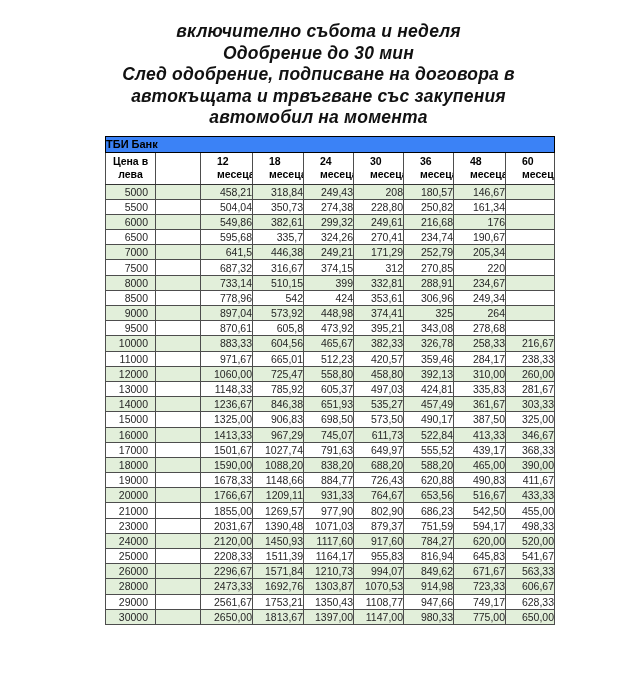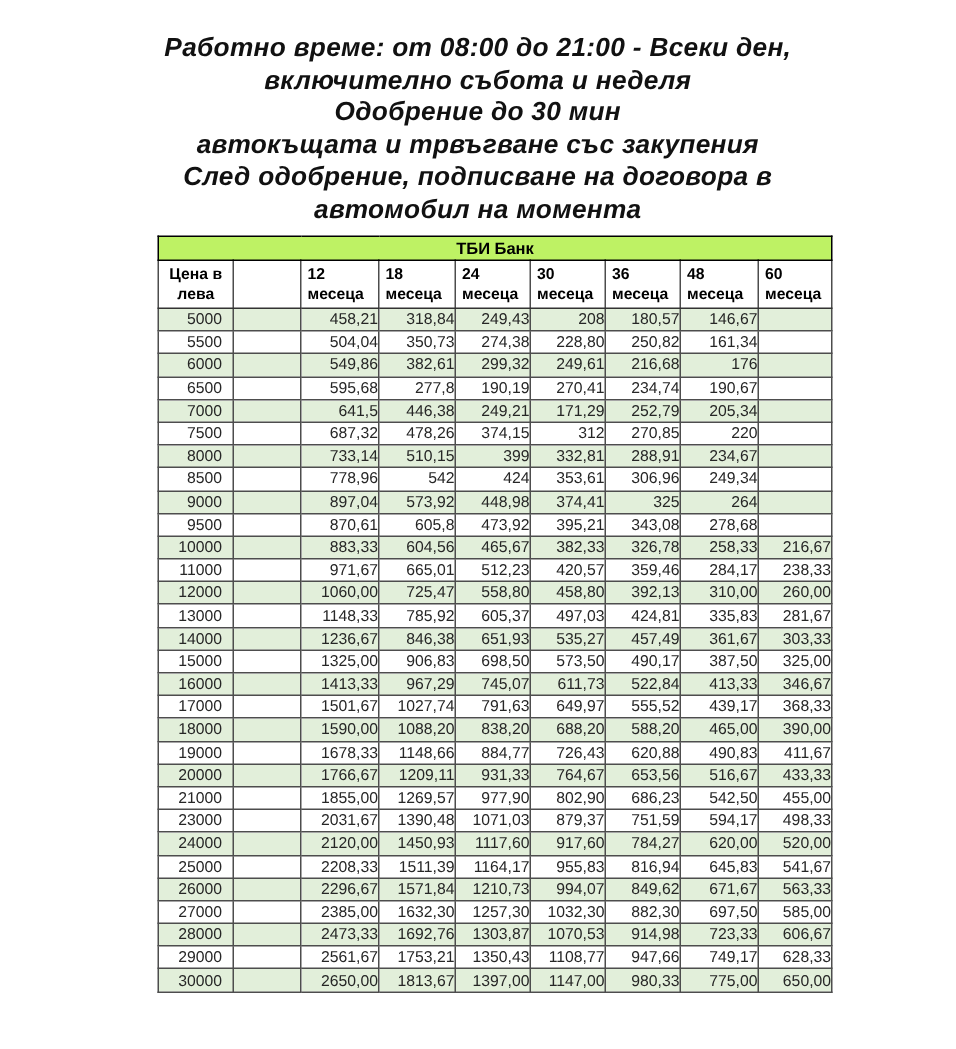--- a/index.html
+++ b/index.html
@@ -35,61 +35,60 @@
     font-size: 10.5px;
     color: #262626;
   }
   table.rates th, table.rates td {
     border: 1px solid #4d4d4d;
     padding: 0;
     overflow: hidden;
     white-space: nowrap;
   }
   tr.banner-row th {
-    background: #bef264;
+    background: #3b82f6;
     color: #000000;
     font-size: 11px;
     font-weight: bold;
-    text-align: center;
+    text-align: left;
     height: 15px;
     border: 1px solid #000000;
   }
   tr.head-row th {
     background: #ffffff;
     color: #000000;
     font-weight: bold;
     font-size: 10.5px;
     line-height: 13px;
     height: 31px;
     vertical-align: middle;
     border-bottom: 1.5px solid #333333;
   }
   tr.head-row th.price-head { }
-  tr.head-row th.month-head { text-align: left; padding-left: 4px; }
+  tr.head-row th.month-head { text-align: left; padding-left: 16px; }
   tbody td {
     height: 14.2px;
     line-height: 14px;
     text-align: right;
     padding-right: 4px;
     background: #ffffff;
   }
   tbody tr.alt td { background: #E2EFDA; }
   tbody td.price { padding-right: 7px; }
 </style>
 </head>
 <body>
 
 <div class="page">
 
   <div class="title-block">
-    <div>Работно време: от 08:00 до 21:00 - Всеки ден,</div>
     <div>включително събота и неделя</div>
     <div>Одобрение до 30 мин</div>
+    <div>След одобрение, подписване на договора в</div>
     <div>автокъщата и трвъгване със закупения</div>
-    <div>След одобрение, подписване на договора в</div>
     <div>автомобил на момента</div>
   </div>
 
   <table class="rates">
     <colgroup>
       <col style="width:50px">
       <col style="width:45px">
       <col style="width:52px">
       <col style="width:51px">
       <col style="width:50px">
@@ -169,43 +168,43 @@
           <td>299,32</td>
           <td>249,61</td>
           <td>216,68</td>
           <td>176</td>
           <td></td>
         </tr>
         <tr>
           <td class="price">6500</td>
           <td></td>
           <td>595,68</td>
-          <td>277,8</td>
-          <td>190,19</td>
+          <td>335,7</td>
+          <td>324,26</td>
           <td>270,41</td>
           <td>234,74</td>
           <td>190,67</td>
           <td></td>
         </tr>
         <tr class="alt">
           <td class="price">7000</td>
           <td></td>
           <td>641,5</td>
           <td>446,38</td>
           <td>249,21</td>
           <td>171,29</td>
           <td>252,79</td>
           <td>205,34</td>
           <td></td>
         </tr>
         <tr>
           <td class="price">7500</td>
           <td></td>
           <td>687,32</td>
-          <td>478,26</td>
+          <td>316,67</td>
           <td>374,15</td>
           <td>312</td>
           <td>270,85</td>
           <td>220</td>
           <td></td>
         </tr>
         <tr class="alt">
           <td class="price">8000</td>
           <td></td>
           <td>733,14</td>
@@ -418,31 +417,20 @@
           <td class="price">26000</td>
           <td></td>
           <td>2296,67</td>
           <td>1571,84</td>
           <td>1210,73</td>
           <td>994,07</td>
           <td>849,62</td>
           <td>671,67</td>
           <td>563,33</td>
         </tr>
-        <tr>
-          <td class="price">27000</td>
-          <td></td>
-          <td>2385,00</td>
-          <td>1632,30</td>
-          <td>1257,30</td>
-          <td>1032,30</td>
-          <td>882,30</td>
-          <td>697,50</td>
-          <td>585,00</td>
-        </tr>
         <tr class="alt">
           <td class="price">28000</td>
           <td></td>
           <td>2473,33</td>
           <td>1692,76</td>
           <td>1303,87</td>
           <td>1070,53</td>
           <td>914,98</td>
           <td>723,33</td>
           <td>606,67</td>

